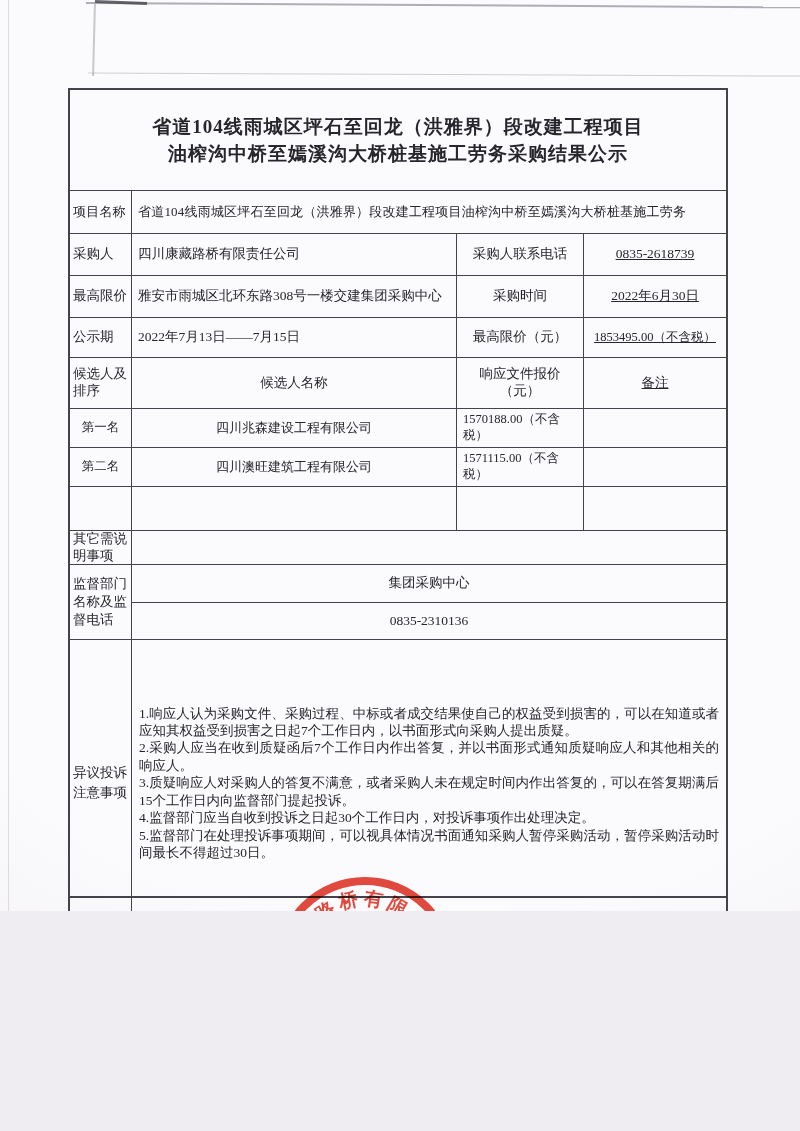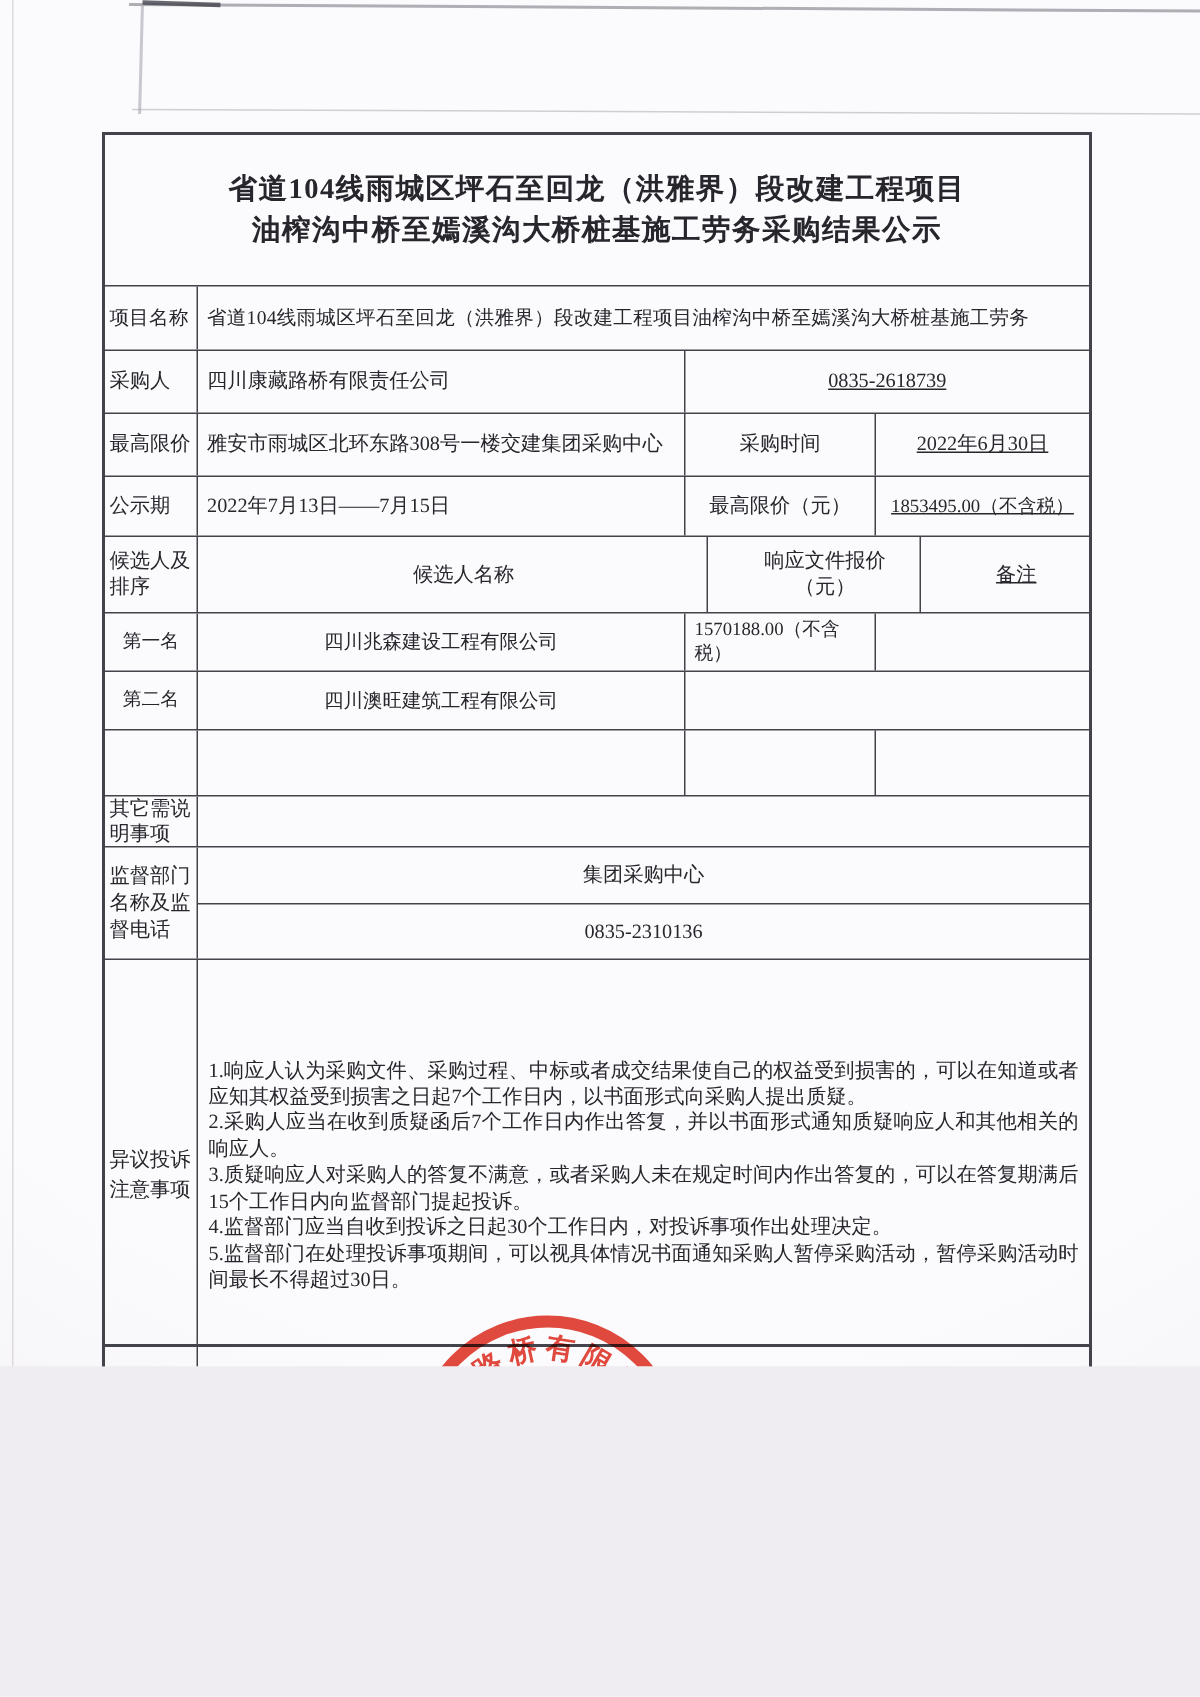--- a/index.html
+++ b/index.html
@@ -27,21 +27,21 @@
   .wide{flex:0 0 325px;}
   .mid{flex:0 0 127px;justify-content:center;text-align:center;}
   .endc{flex:1 1 auto;justify-content:center;text-align:center;text-decoration:underline;}
   .center{justify-content:center;text-align:center;}
   .title-block{height:100px;display:flex;flex-direction:column;align-items:center;justify-content:center;border-bottom:1.5px solid #43434b;}
   .title-line{font-size:19px;font-weight:bold;letter-spacing:1px;line-height:27px;text-align:center;}
   .r-project{height:43px;}
   .r-project .c{font-size:13px;letter-spacing:.2px;}
   .r-std{height:42px;}
   .r-gsq{height:40px;}
-  .r-head{height:51px;gap:15px;}
+  .r-head{height:51px;}
   .r-head .c{font-weight:normal;}
   .r-cand{height:39px;}
   .r-empty{height:44px;}
   .r-other{height:34px;}
   .r-superv{height:75px;}
   .superv-col{flex:1 1 auto;display:flex;flex-direction:column;}
   .superv-sub{flex:1 1 50%;display:flex;align-items:center;justify-content:center;font-size:13.5px;}
   .superv-sub:first-child{border-bottom:1.5px solid #43434b;}
   .r-notice{height:286px;}
   .notice-body{flex:1 1 auto;display:flex;flex-direction:column;justify-content:center;padding:8px 7px;font-size:13.5px;line-height:17.4px;}
@@ -74,20 +74,21 @@
     </div>
 
     <div class="row r-project">
       <div class="c lab">项目名称</div>
       <div class="c" style="flex:1 1 auto;">省道104线雨城区坪石至回龙（洪雅界）段改建工程项目油榨沟中桥至嫣溪沟大桥桩基施工劳务</div>
     </div>
 
     <div class="row r-std">
       <div class="c lab">采购人</div>
       <div class="c wide">四川康藏路桥有限责任公司</div>
+      <div class="c mid">采购人联系电话</div>
       <div class="c endc">0835-2618739</div>
     </div>
 
     <div class="row r-std">
       <div class="c lab">最高限价</div>
       <div class="c wide">雅安市雨城区北环东路308号一楼交建集团采购中心</div>
       <div class="c mid">采购时间</div>
       <div class="c endc">2022年6月30日</div>
     </div>
 
@@ -113,20 +114,21 @@
     <div class="row r-cand">
       <div class="c lab center" style="font-size:12.5px;">第一名</div>
       <div class="c wide center" style="font-size:13px;">四川兆森建设工程有限公司</div>
       <div class="c mid small-amount" style="justify-content:flex-start;text-align:left;">1570188.00（不含税）</div>
       <div class="c endc"></div>
     </div>
 
     <div class="row r-cand">
       <div class="c lab center" style="font-size:12.5px;">第二名</div>
       <div class="c wide center" style="font-size:13px;">四川澳旺建筑工程有限公司</div>
+      <div class="c mid small-amount" style="justify-content:flex-start;text-align:left;">1571115.00（不含税）</div>
       <div class="c endc"></div>
     </div>
 
     <div class="row r-empty">
       <div class="c lab"></div>
       <div class="c wide"></div>
       <div class="c mid"></div>
       <div class="c endc"></div>
     </div>
 

